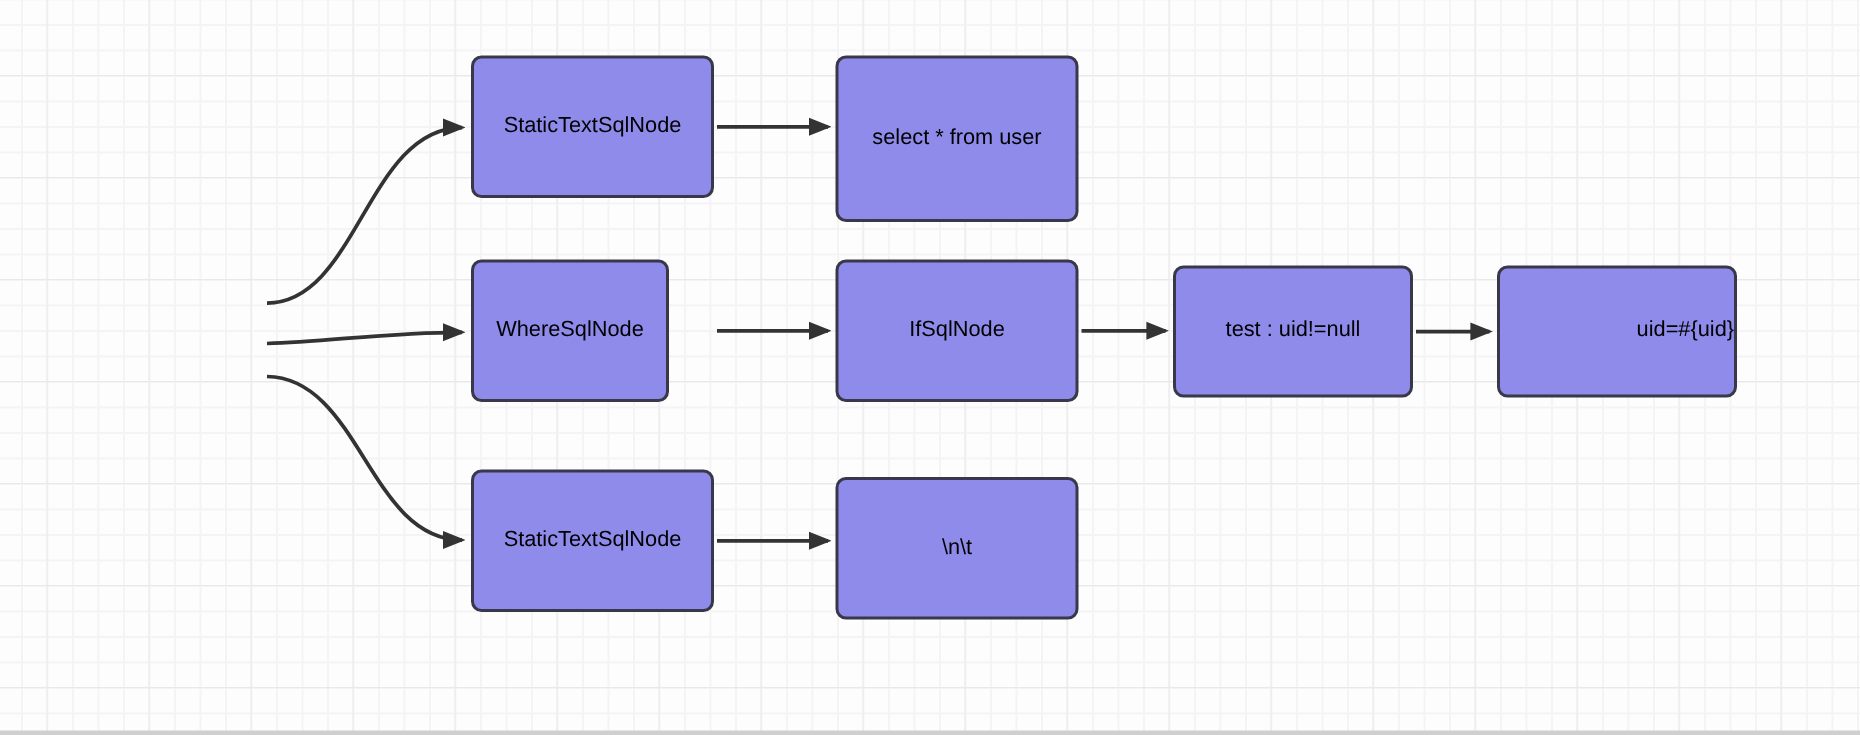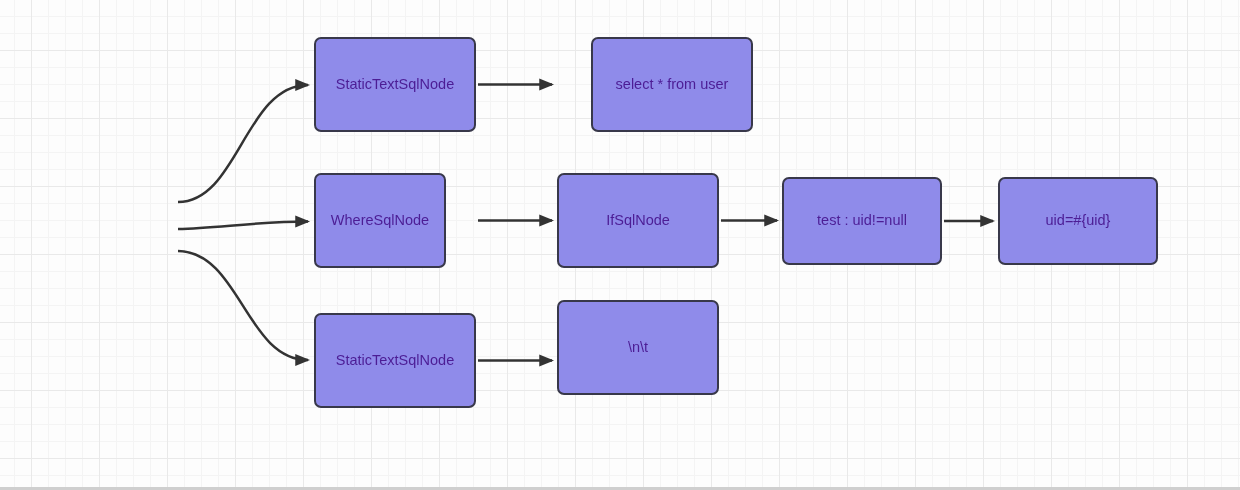--- a/index.html
+++ b/index.html
@@ -44,21 +44,21 @@
     box-sizing: border-box;
     background: #8f8bea;
     border: 2.5px solid #38384a;
     border-radius: 7px;
     display: flex;
     align-items: center;
     justify-content: center;
     text-align: center;
   }
   .node-label {
-    color: #4c1d95;
+    color: #000000;
     font-size: 14.5px;
     line-height: 1.2;
     white-space: nowrap;
   }
   .bottom-edge {
     position: absolute;
     left: 0;
     bottom: 0;
     width: 100%;
     height: 3px;
@@ -84,42 +84,42 @@
     <path class="edge" d="M 721 220.5 L 777 220.5" marker-end="url(#arrowhead)"></path>
     <path class="edge" d="M 944 221 L 993 221" marker-end="url(#arrowhead)"></path>
     <path class="edge" d="M 478 360.5 L 552 360.5" marker-end="url(#arrowhead)"></path>
   </svg>
 
 
   <div class="node" style="left: 314px; top: 37px; width: 162px; height: 95px;">
     <span class="node-label">StaticTextSqlNode</span>
   </div>
 
-  <div class="node" style="left: 557px; top: 37px; width: 162px; height: 95px; margin-left: 34px;">
+  <div class="node" style="left: 557px; top: 37px; width: 162px; height: 111px;">
     <span class="node-label">select * from user</span>
   </div>
 
   <div class="node" style="left: 314px; top: 173px; width: 132px; height: 95px;">
     <span class="node-label">WhereSqlNode</span>
   </div>
 
   <div class="node" style="left: 782px; top: 177px; width: 160px; height: 88px;">
     <span class="node-label">test : uid!=null</span>
   </div>
 
   <div class="node" style="left: 557px; top: 173px; width: 162px; height: 95px;">
     <span class="node-label">IfSqlNode</span>
   </div>
 
-  <div class="node" style="left: 998px; top: 177px; width: 160px; height: 88px;">
+  <div class="node" style="left: 998px; top: 177px; width: 160px; height: 88px; justify-content: flex-end;">
     <span class="node-label">uid=#{uid}</span>
   </div>
 
   <div class="node" style="left: 314px; top: 313px; width: 162px; height: 95px;">
     <span class="node-label">StaticTextSqlNode</span>
   </div>
 
-  <div class="node" style="left: 557px; top: 300px; width: 162px; height: 95px;">
+  <div class="node" style="left: 557px; top: 318px; width: 162px; height: 95px;">
     <span class="node-label">\n\t</span>
   </div>
 
   <div class="bottom-edge"></div>
 </div>
 
 </body></html>

